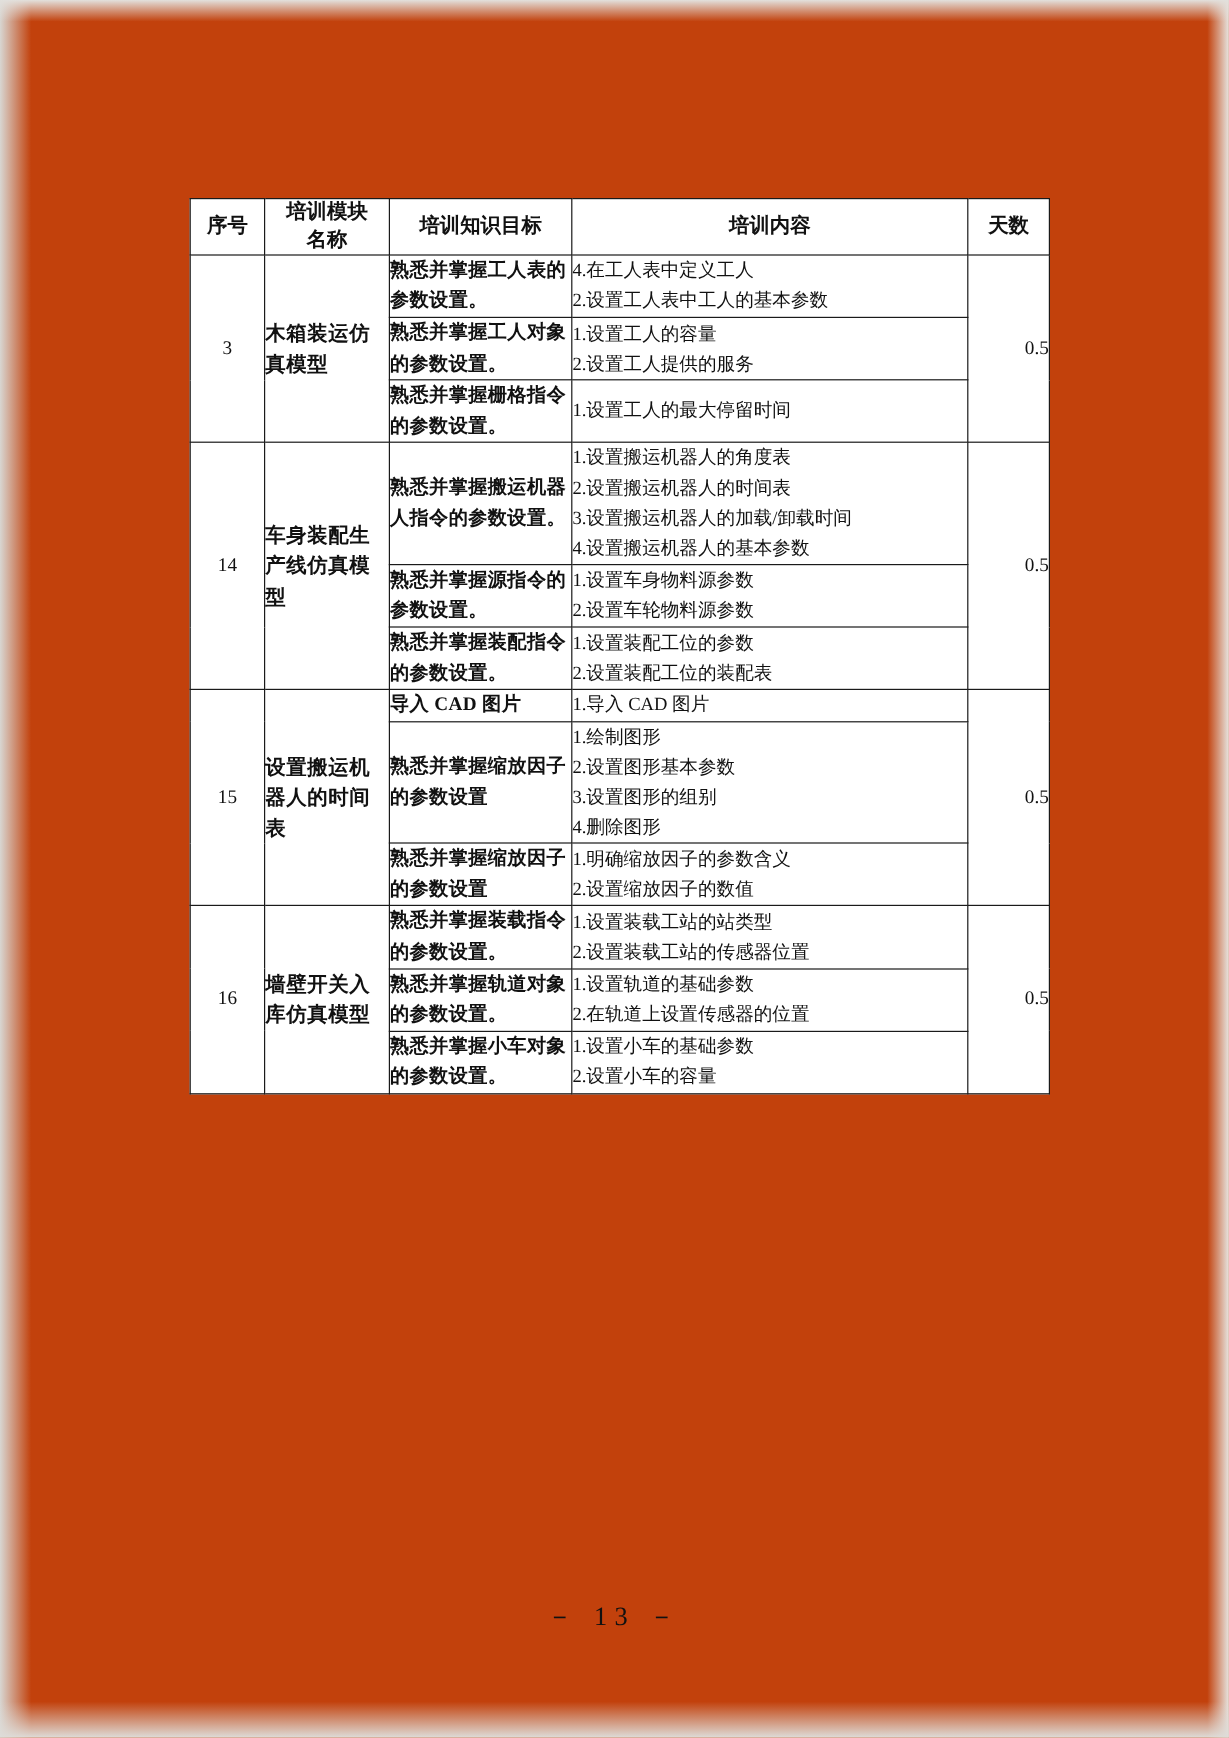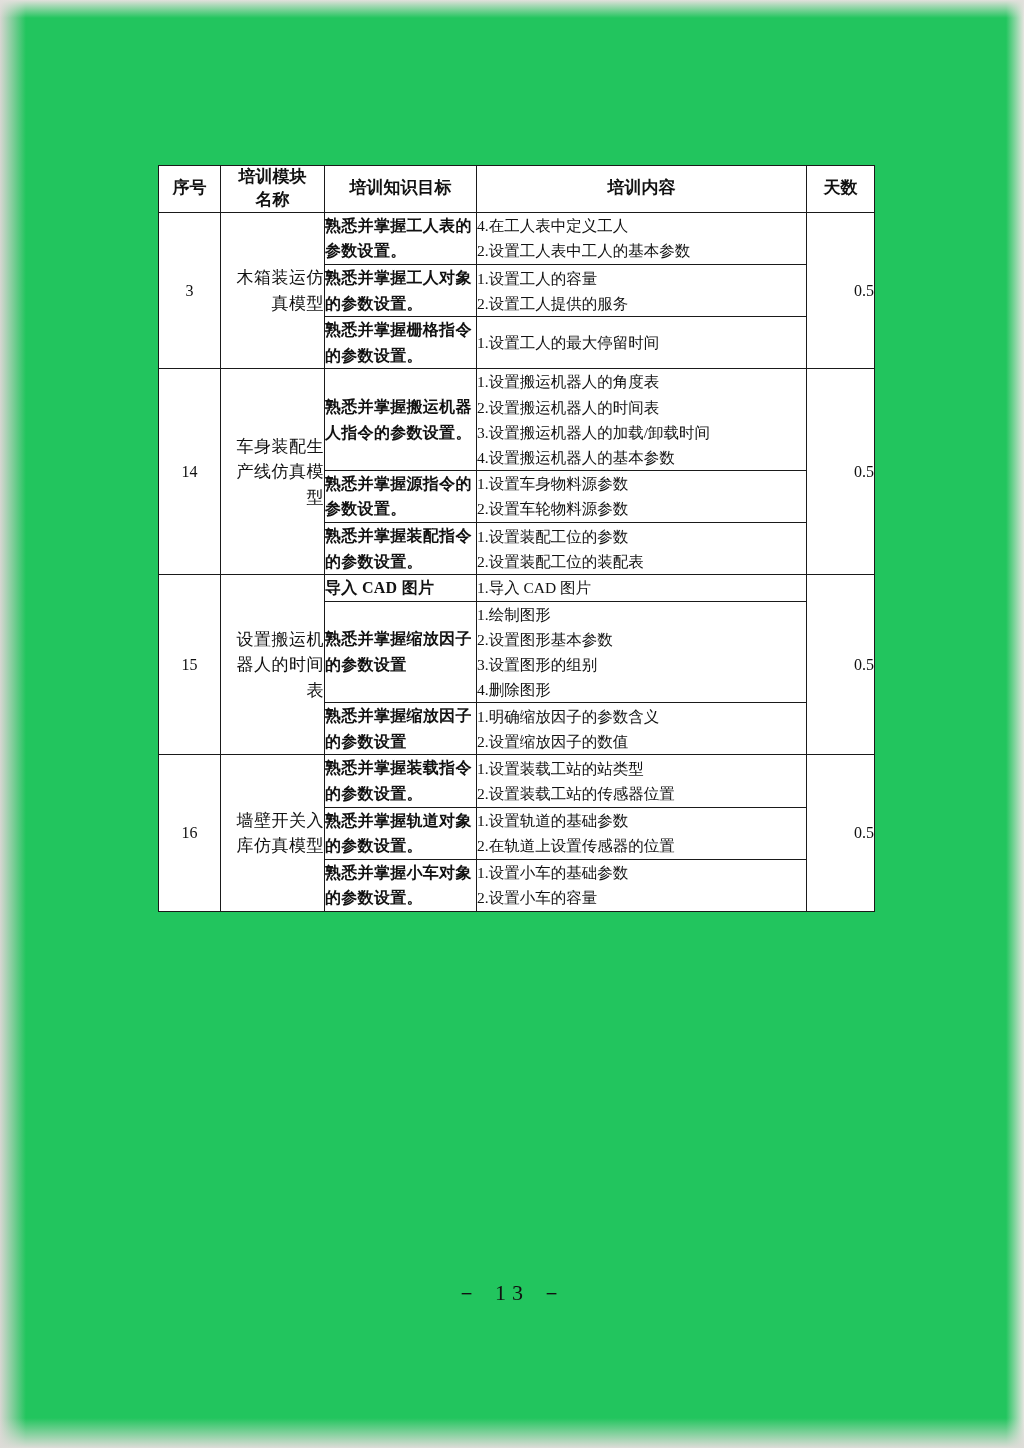--- a/index.html
+++ b/index.html
@@ -11,21 +11,21 @@
     height: 1448px;
     background: #ffffff;
     font-family: "Liberation Serif", "DejaVu Serif", serif;
     color: #111111;
     position: relative;
     overflow: hidden;
   }
   .page {
     position: absolute;
     inset: 0;
-    background: #22c55e;
+    background: #c2410c;
     padding-left: 27px;
   }
   
   .scan-edge-left {
     position: absolute;
     left: 0; top: 0; bottom: 0; width: 26px;
     background: linear-gradient(to right, #d8d6d2, rgba(253,253,252,0));
     pointer-events: none;
   }
   .scan-edge-top {
@@ -81,25 +81,25 @@
     line-height: 1.35;
     padding: 9px 4px;
     font-family: "Liberation Serif", "DejaVu Serif", serif;
   }
 
   td.seq-cell {
     text-align: center;
     font-size: 16px;
   }
   td.module-cell {
-    text-align: right;
+    text-align: left;
     font-size: 17px;
     line-height: 1.5;
     padding: 6px 10px 6px 12px;
-    font-weight: normal;
+    font-weight: bold;
     letter-spacing: 0.5px;
   }
   td.goal-cell {
     text-align: left;
     font-size: 16px;
     line-height: 1.6;
     padding: 10px 8px 10px 10px;
     font-weight: bold;
     letter-spacing: 0.3px;
   }
@@ -114,21 +114,21 @@
     font-size: 16px;
   }
   .line {
     display: block;
     white-space: nowrap;
   }
   .page-number {
     position: absolute;
     left: 0;
     right: 0;
-    top: 1278px;
+    top: 1332px;
     text-align: center;
     font-size: 22px;
     letter-spacing: 6px;
     font-family: "Liberation Serif", "DejaVu Serif", serif;
   }
 </style>
 </head>
 <body>
 
 <div class="page">

